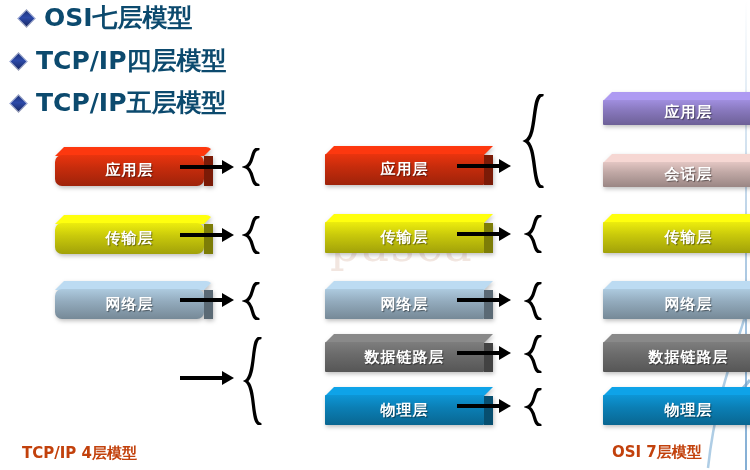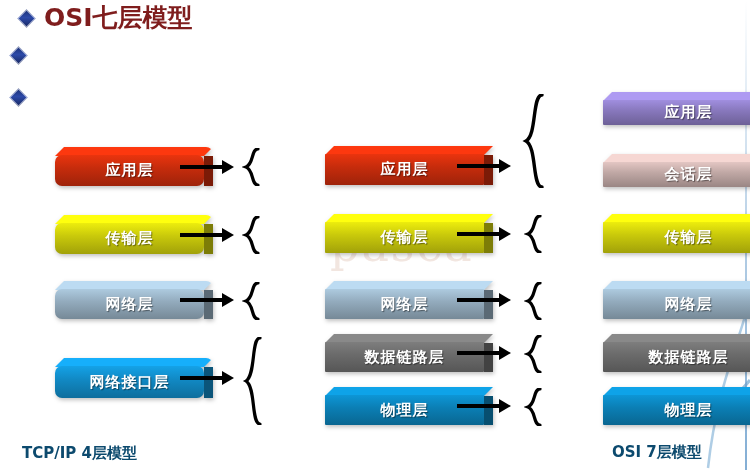--- a/index.html
+++ b/index.html
@@ -28,21 +28,21 @@
   .bullet i{
     display:block;width:100%;height:100%;
     background:
        linear-gradient(135deg,#1b2f72 0%,#2c49a8 45%,#16255c 100%);
     transform:rotate(45deg);
     box-shadow:0 0 0 1px rgba(255,255,255,.6) inset;
   }
   .heading span.htxt{
     font-size:25px;
     font-weight:bold;
-    color:#7f1d1d;
+    color:#0c4a6e;
     letter-spacing:0px;
     line-height:1;
   }
   #h0{left:20px;top:5px;}
   #h1{left:12px;top:48px;}
   #h2{left:12px;top:90px;}
 
   
   .watermark{
     position:absolute;
@@ -113,21 +113,21 @@
   }
 
   
   .brace{position:absolute;z-index:4;}
   .brace svg{display:block;}
 
   
   .caption{
     position:absolute;
     font-size:15px;font-weight:bold;
-    color:#0c4a6e;
+    color:#c2410c;
     white-space:nowrap;
     letter-spacing:0px;
     z-index:5;
   }
   #cap0{left:22px;top:444px;}
   #cap1{left:291px;top:444px;}
   #cap2{left:612px;top:443px;}
 
   .edgeline{
     position:absolute;right:3px;top:0;width:2px;height:470px;
@@ -150,25 +150,27 @@
   <div class="heading" id="h0">
     <span class="bullet">
         <i></i>
       </span>
     <span class="htxt">OSI七层模型</span>
   </div>
   <div class="heading" id="h1">
     <span class="bullet">
         <i></i>
       </span>
+    <span class="htxt">TCP/IP四层模型</span>
   </div>
   <div class="heading" id="h2">
     <span class="bullet">
         <i></i>
       </span>
+    <span class="htxt">TCP/IP五层模型</span>
   </div>
 
   <div class="watermark">pasca</div>
 
   <div class="box rnd" style="left: 8px; top: 147px; width: 158px; height: 39px; filter: drop-shadow(rgba(0, 0, 0, 0.25) 1px 2px 2px);">
     <div class="top" style="background: rgb(253, 56, 15);"></div>
     <div class="side" style="background: rgb(123, 27, 7);"></div>
     <div class="face" style="background: linear-gradient(rgb(234, 52, 14) 0%, rgb(198, 44, 12) 42%, rgb(158, 35, 10) 100%);">
       <span class="label">应用层</span>
     </div>
@@ -183,27 +185,20 @@
   </div>
 
   <div class="box rnd" style="left: 8px; top: 281px; width: 158px; height: 38px; filter: drop-shadow(rgba(0, 0, 0, 0.25) 1px 2px 2px);">
     <div class="top" style="background: rgb(188, 219, 242);"></div>
     <div class="side" style="background: rgb(91, 106, 117);"></div>
     <div class="face" style="background: linear-gradient(rgb(173, 202, 223) 0%, rgb(147, 171, 189) 42%, rgb(118, 137, 151) 100%);">
       <span class="label">网络层</span>
     </div>
   </div>
 
-  <div class="box rnd" style="left: 8px; top: 358px; width: 158px; height: 40px; filter: drop-shadow(rgba(0, 0, 0, 0.25) 1px 2px 2px);">
-    <div class="top" style="background: rgb(22, 175, 251);"></div>
-    <div class="side" style="background: rgb(11, 85, 122);"></div>
-    <div class="face" style="background: linear-gradient(rgb(20, 162, 231) 0%, rgb(17, 137, 196) 42%, rgb(14, 110, 157) 100%);">
-      <span class="label">网络接口层</span>
-    </div>
-  </div>
 
   <div class="arrow" style="left:180px;top:160px;width:54px;">
     <div class="shaft" style="width:42px;"></div>
       <div class="head" style="left:42px;"></div>
   </div>
   <div class="arrow" style="left:180px;top:228px;width:54px;">
     <div class="shaft" style="width:42px;"></div>
       <div class="head" style="left:42px;"></div>
   </div>
   <div class="arrow" style="left:180px;top:293px;width:54px;">

